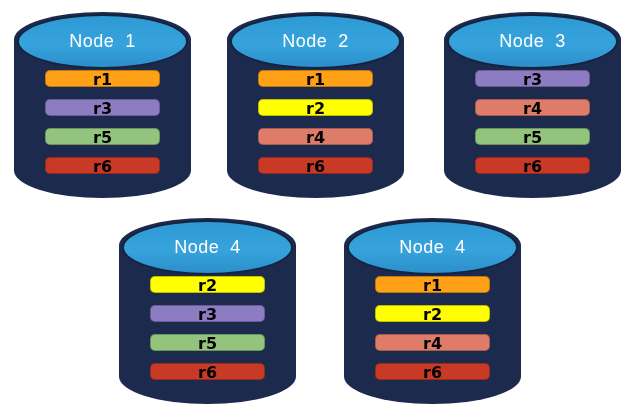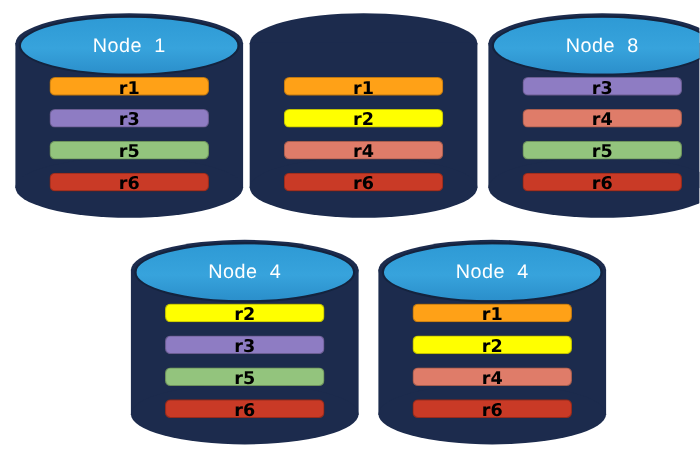--- a/index.html
+++ b/index.html
@@ -10,21 +10,21 @@
   }
   .canvas {
     position: relative;
     width: 636px;
     height: 408px;
     background: #FFFFFF;
     overflow: hidden;
   }
   .cyl {
     position: absolute;
-    width: 207px;
+    width: 177px;
     height: 186px;
   }
   .cyl-top-back {
     position: absolute;
     left: 0; right: 0; top: 0;
     height: 55px;
     border-radius: 50%;
     background: #1C2B4D;
   }
   .cyl-mid {
@@ -100,34 +100,37 @@
         <div class="bar" style="background: rgb(142, 124, 195); color: rgb(0, 0, 0);">r3</div>
         <div class="bar" style="background: rgb(147, 196, 125); color: rgb(0, 0, 0);">r5</div>
         <div class="bar" style="background: rgb(201, 58, 38); color: rgb(0, 0, 0);">r6</div>
       </div>
   </div>
 
   <div class="cyl pos-1">
     <div class="cyl-top-back" style="background: rgb(28, 43, 77);"></div>
     <div class="cyl-mid" style="background: rgb(28, 43, 77);"></div>
     <div class="cyl-bottom" style="background: rgb(28, 43, 77);"></div>
+    <div class="cyl-face" style="border-color: rgb(20, 35, 62);">
+      <span class="node-title" style="color: rgb(255, 255, 255);">Node  2</span>
+    </div>
     <div class="bars">
         <div class="bar" style="background: rgb(255, 161, 23); color: rgb(0, 0, 0);">r1</div>
         <div class="bar" style="background: rgb(255, 255, 0); color: rgb(0, 0, 0);">r2</div>
         <div class="bar" style="background: rgb(223, 124, 105); color: rgb(0, 0, 0);">r4</div>
         <div class="bar" style="background: rgb(201, 58, 38); color: rgb(0, 0, 0);">r6</div>
       </div>
   </div>
 
   <div class="cyl pos-2">
     <div class="cyl-top-back" style="background: rgb(28, 43, 77);"></div>
     <div class="cyl-mid" style="background: rgb(28, 43, 77);"></div>
     <div class="cyl-bottom" style="background: rgb(28, 43, 77);"></div>
     <div class="cyl-face" style="border-color: rgb(20, 35, 62);">
-      <span class="node-title" style="color: rgb(255, 255, 255);">Node  8</span>
+      <span class="node-title" style="color: rgb(255, 255, 255);">Node  3</span>
     </div>
     <div class="bars">
         <div class="bar" style="background: rgb(142, 124, 195); color: rgb(0, 0, 0);">r3</div>
         <div class="bar" style="background: rgb(223, 124, 105); color: rgb(0, 0, 0);">r4</div>
         <div class="bar" style="background: rgb(147, 196, 125); color: rgb(0, 0, 0);">r5</div>
         <div class="bar" style="background: rgb(201, 58, 38); color: rgb(0, 0, 0);">r6</div>
       </div>
   </div>
 
   <div class="cyl pos-3">

